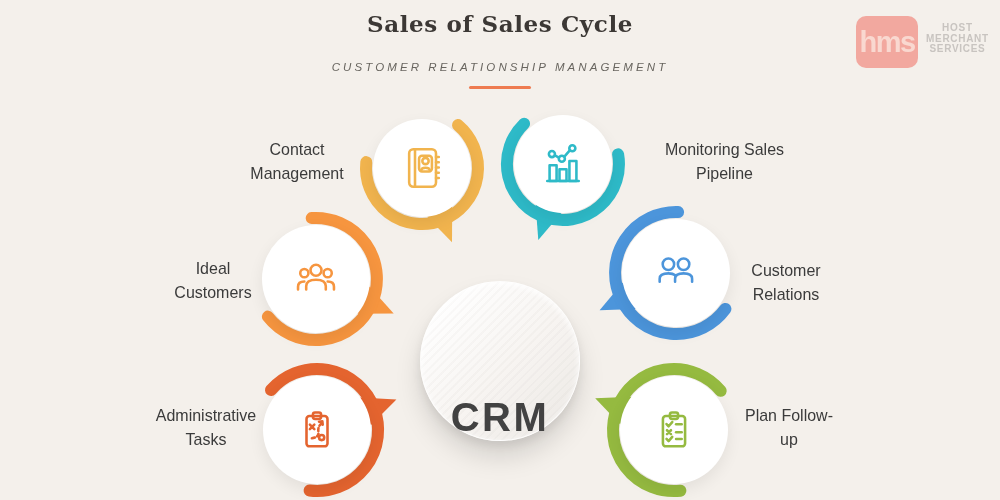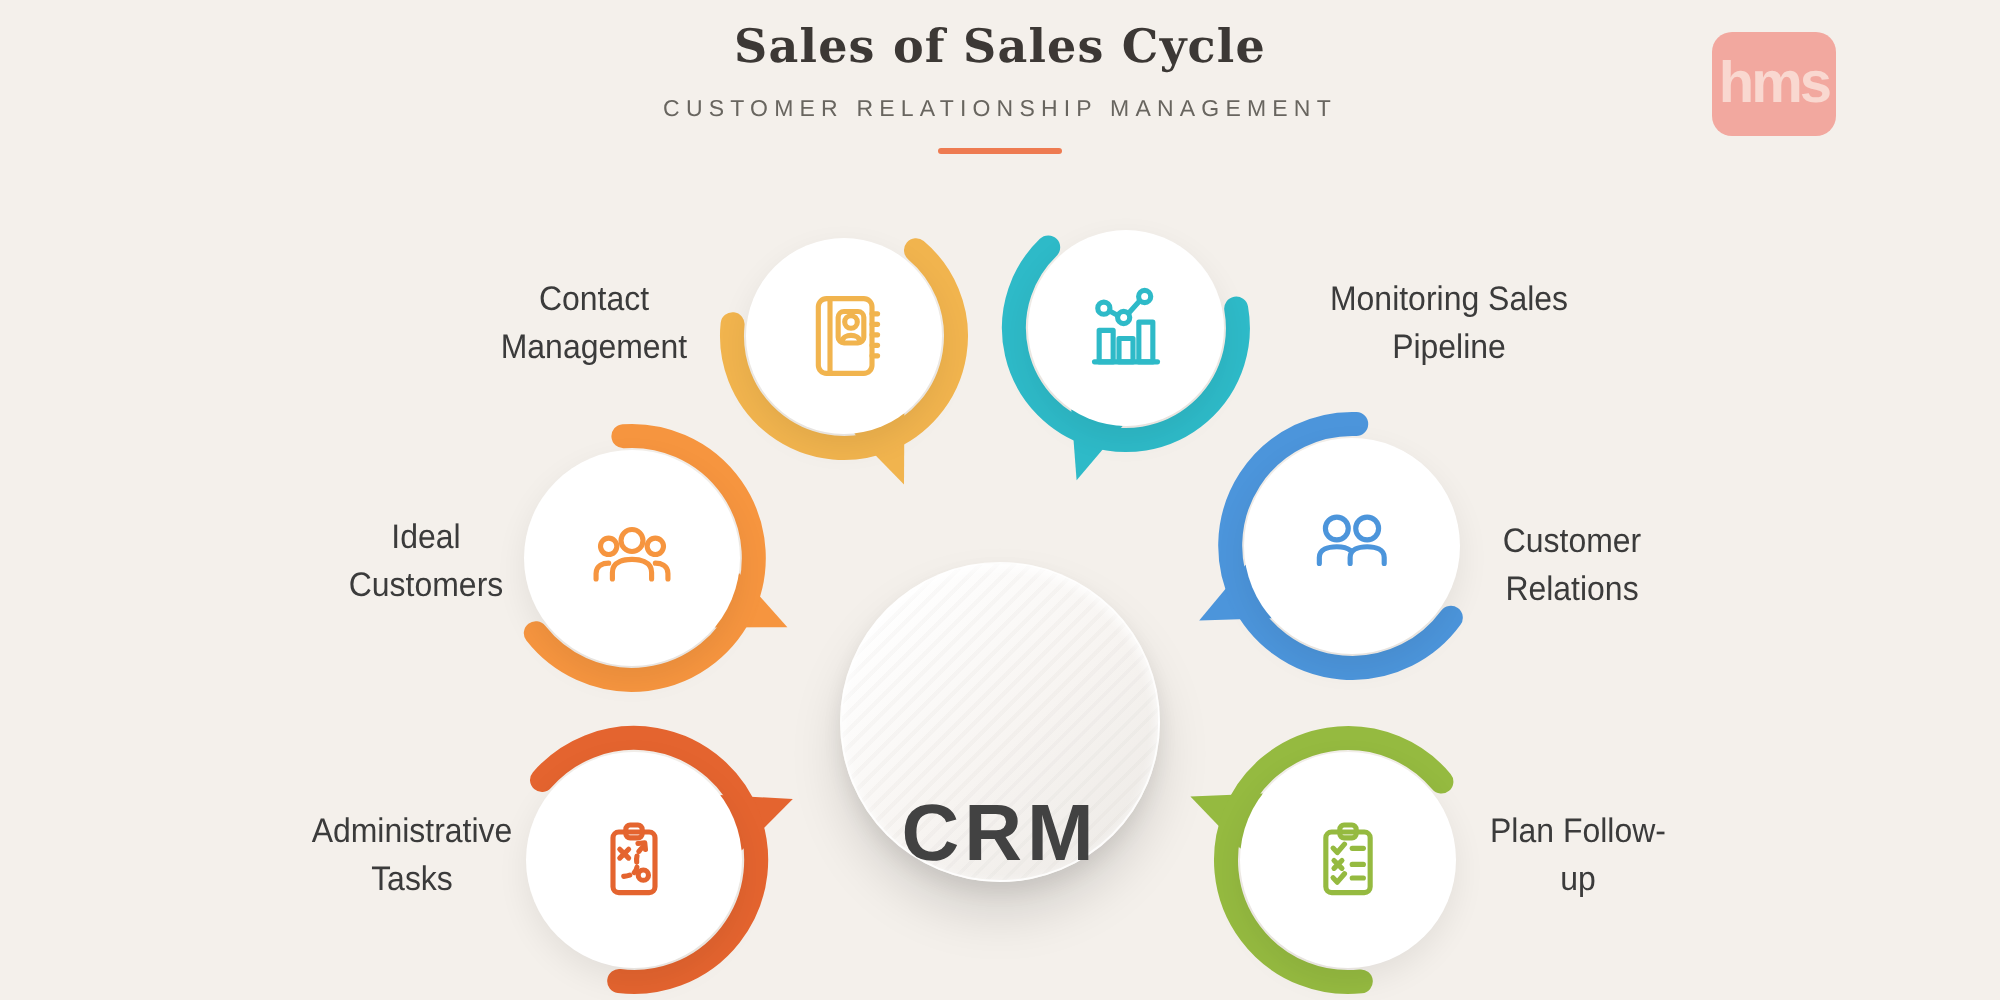--- a/index.html
+++ b/index.html
@@ -3,21 +3,21 @@
 <meta charset="utf-8">
 <style>
   html,body{margin:0;padding:0;background:#F4F0EB;}
   .canvas{position:relative;width:1000px;height:500px;overflow:hidden;
           font-family:"Liberation Sans",sans-serif;background:#F4F0EB;}
 
   
   .header{position:absolute;top:10px;left:0;width:100%;text-align:center;z-index:3;}
   .title{font-family:"DejaVu Serif","Liberation Serif",serif;font-size:23px;font-weight:600;
          color:#3C3835;letter-spacing:.6px;}
-  .subtitle{margin-top:12px;font-size:11.5px;letter-spacing:3.1px;color:#68655F;}
+  .subtitle{margin-top:24px;font-size:11.5px;letter-spacing:3.1px;color:#68655F;font-style:italic;}
   .underline{margin:13px auto 0;width:62px;height:3px;border-radius:2px;background:#EE7B51;}
 
   
   .logo{position:absolute;top:16px;left:856px;display:flex;gap:8px;z-index:3;text-align:center;}
   .logo-box{width:62px;height:52px;border-radius:10px;display:flex;align-items:center;
             justify-content:center;font-weight:bold;font-size:29px;letter-spacing:-1.5px;
             color:#F9D8D0;background:#F2A89F;}
   .logo-text{padding-top:7px;font-size:10px;line-height:10.5px;letter-spacing:.7px;
              color:#C8C4C0;font-weight:bold;}
 
@@ -46,20 +46,25 @@
 <div class="canvas" style="background: rgb(244, 240, 235);">
 
   <div class="header">
     <div class="title">Sales of Sales Cycle</div>
     <div class="subtitle">CUSTOMER RELATIONSHIP MANAGEMENT</div>
     <div class="underline" style="background: rgb(238, 123, 81);"></div>
   </div>
 
   <div class="logo">
     <div class="logo-box" style="background: rgb(242, 168, 159);">hms</div>
+    <div class="logo-text" style="color: rgb(200, 196, 192);">
+      <div>HOST</div>
+      <div>MERCHANT</div>
+      <div>SERVICES</div>
+    </div>
   </div>
 
   <svg id="rings" viewBox="0 0 1000 500">
       <g>
         <path d="M 452.2 206.6 L 452.0 242.2 L 427.1 216.7 Z" fill="#F1B44E"></path>
         <path d="M 458.0 125.1 A 56 56 0 1 1 366.3 162.1" stroke="#F1B44E" stroke-width="12" fill="none" stroke-linecap="round"></path>
       </g>
       <g>
         <path d="M 561.3 213.0 L 538.3 240.1 L 535.6 204.6 Z" fill="#2EBAC8"></path>
         <path d="M 618.1 154.3 A 56 56 0 1 1 524.1 123.7" stroke="#2EBAC8" stroke-width="12" fill="none" stroke-linecap="round"></path>

